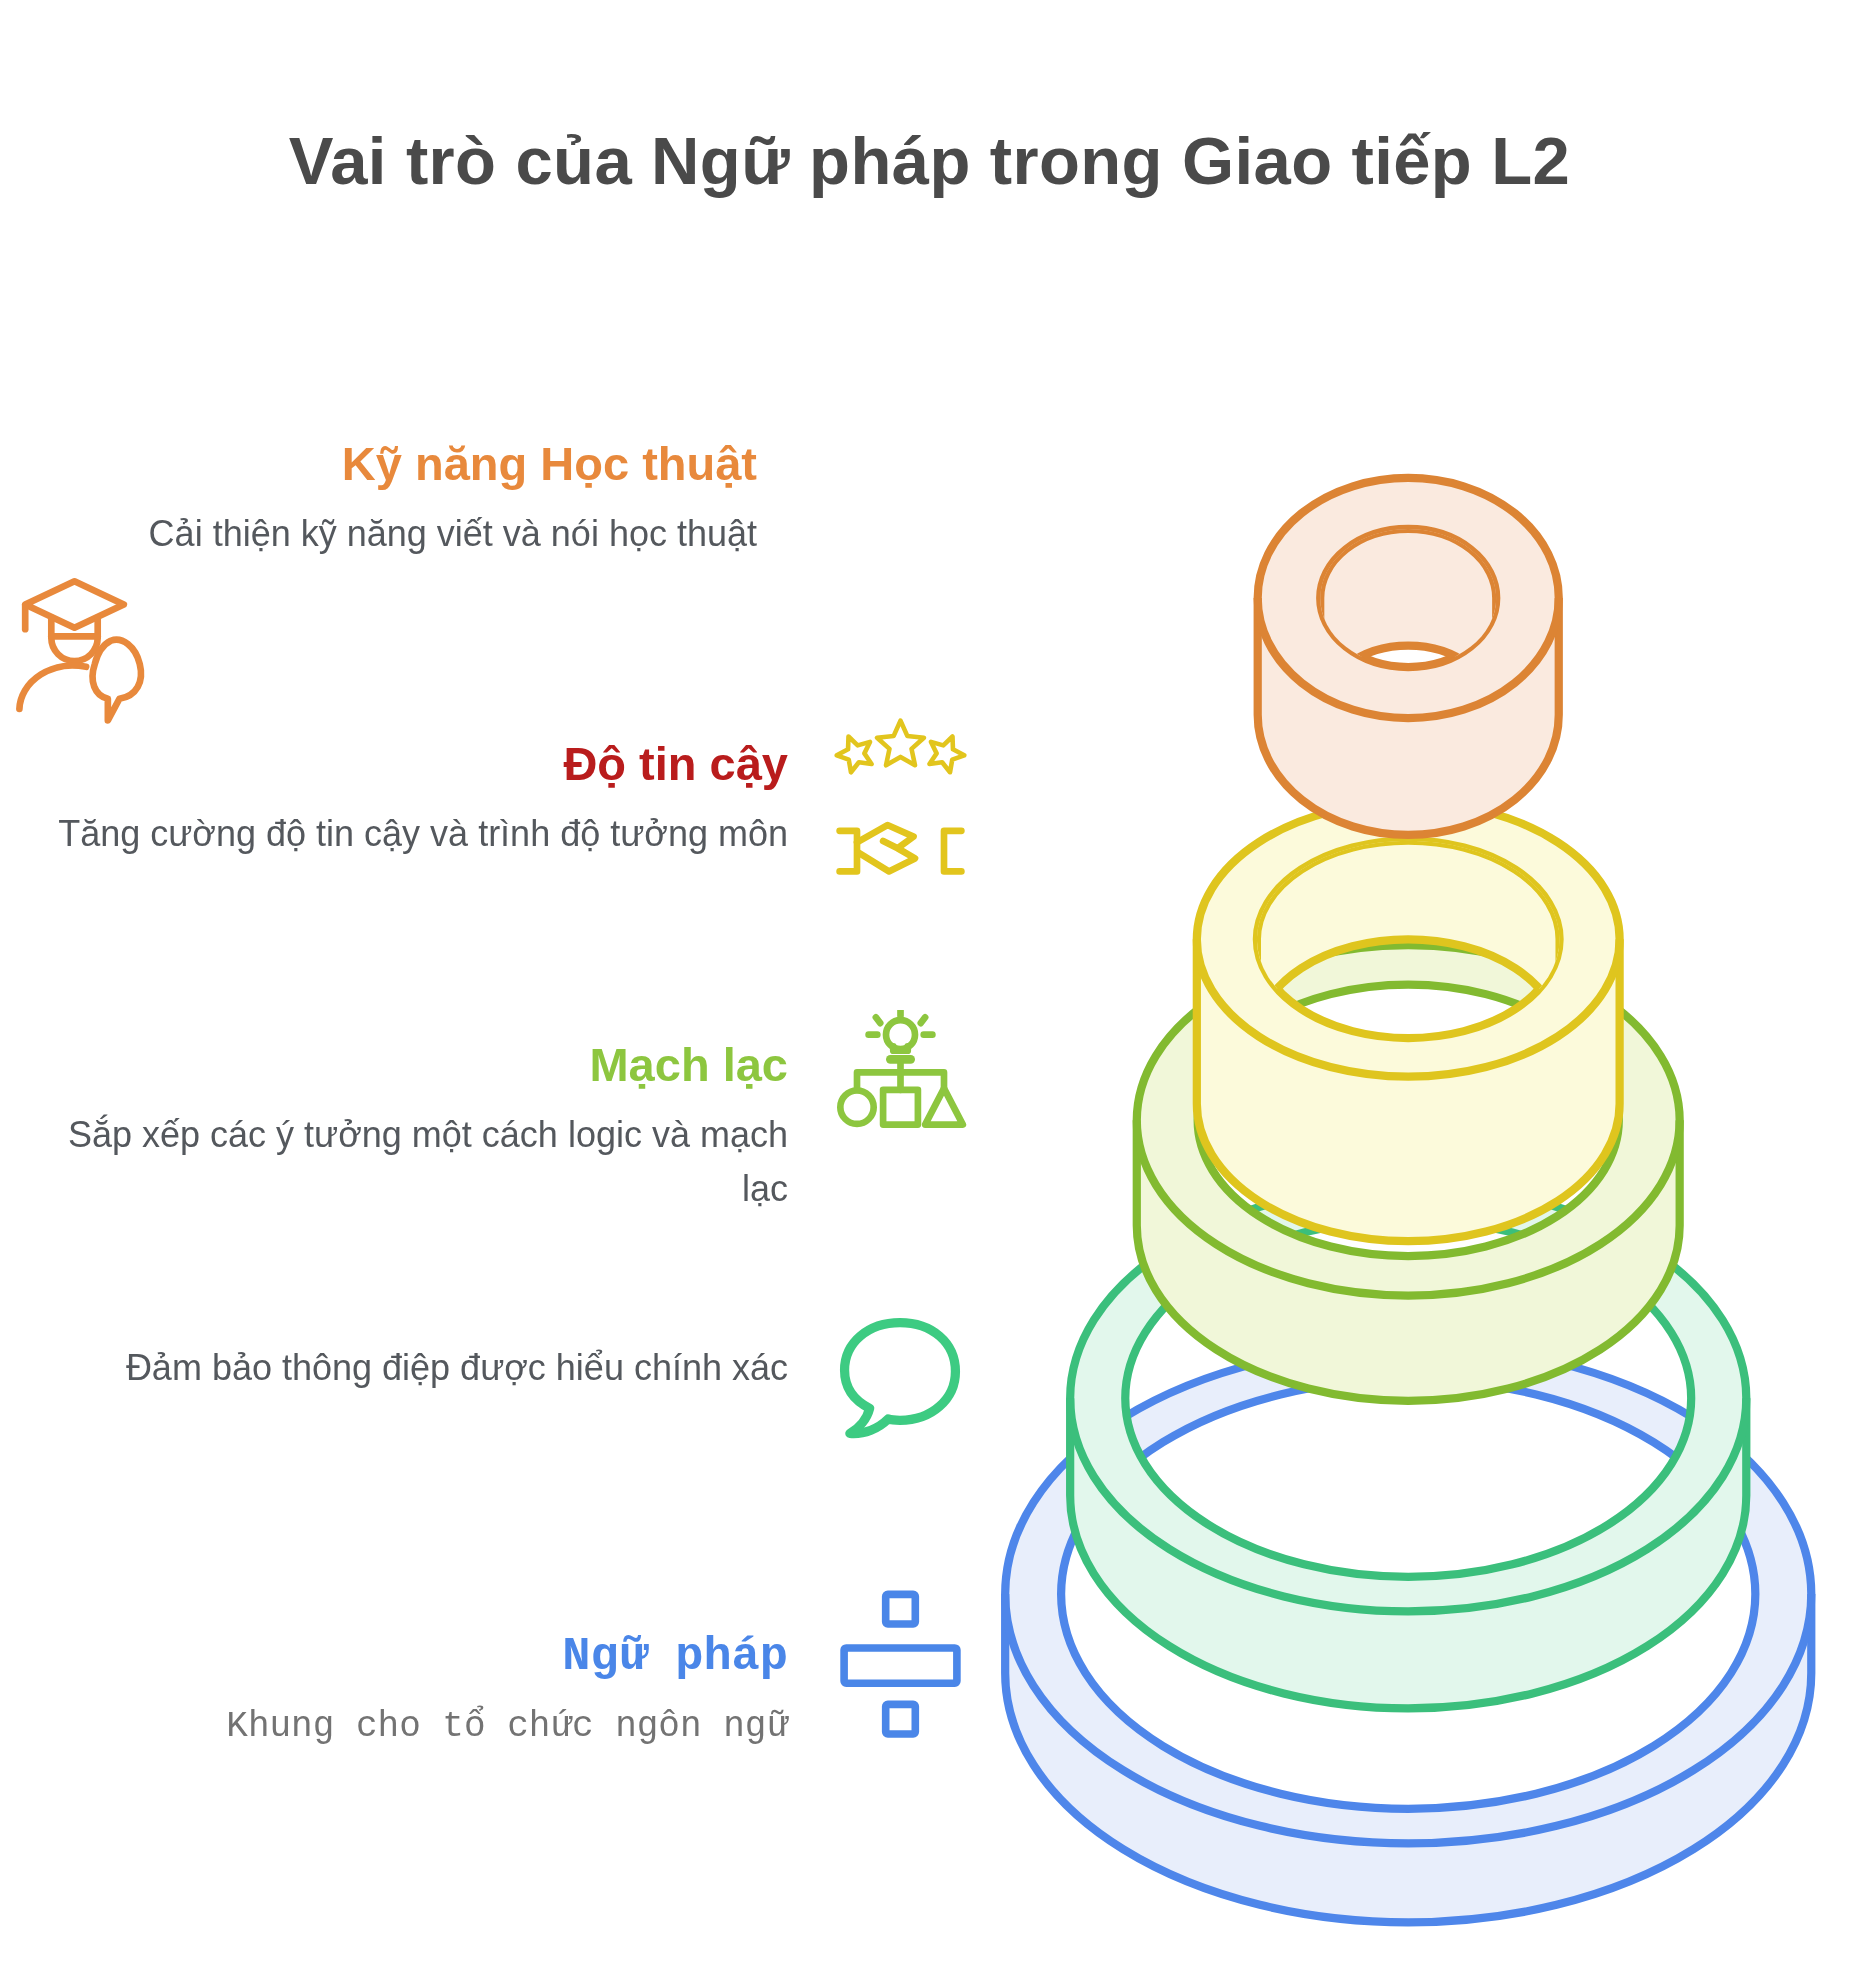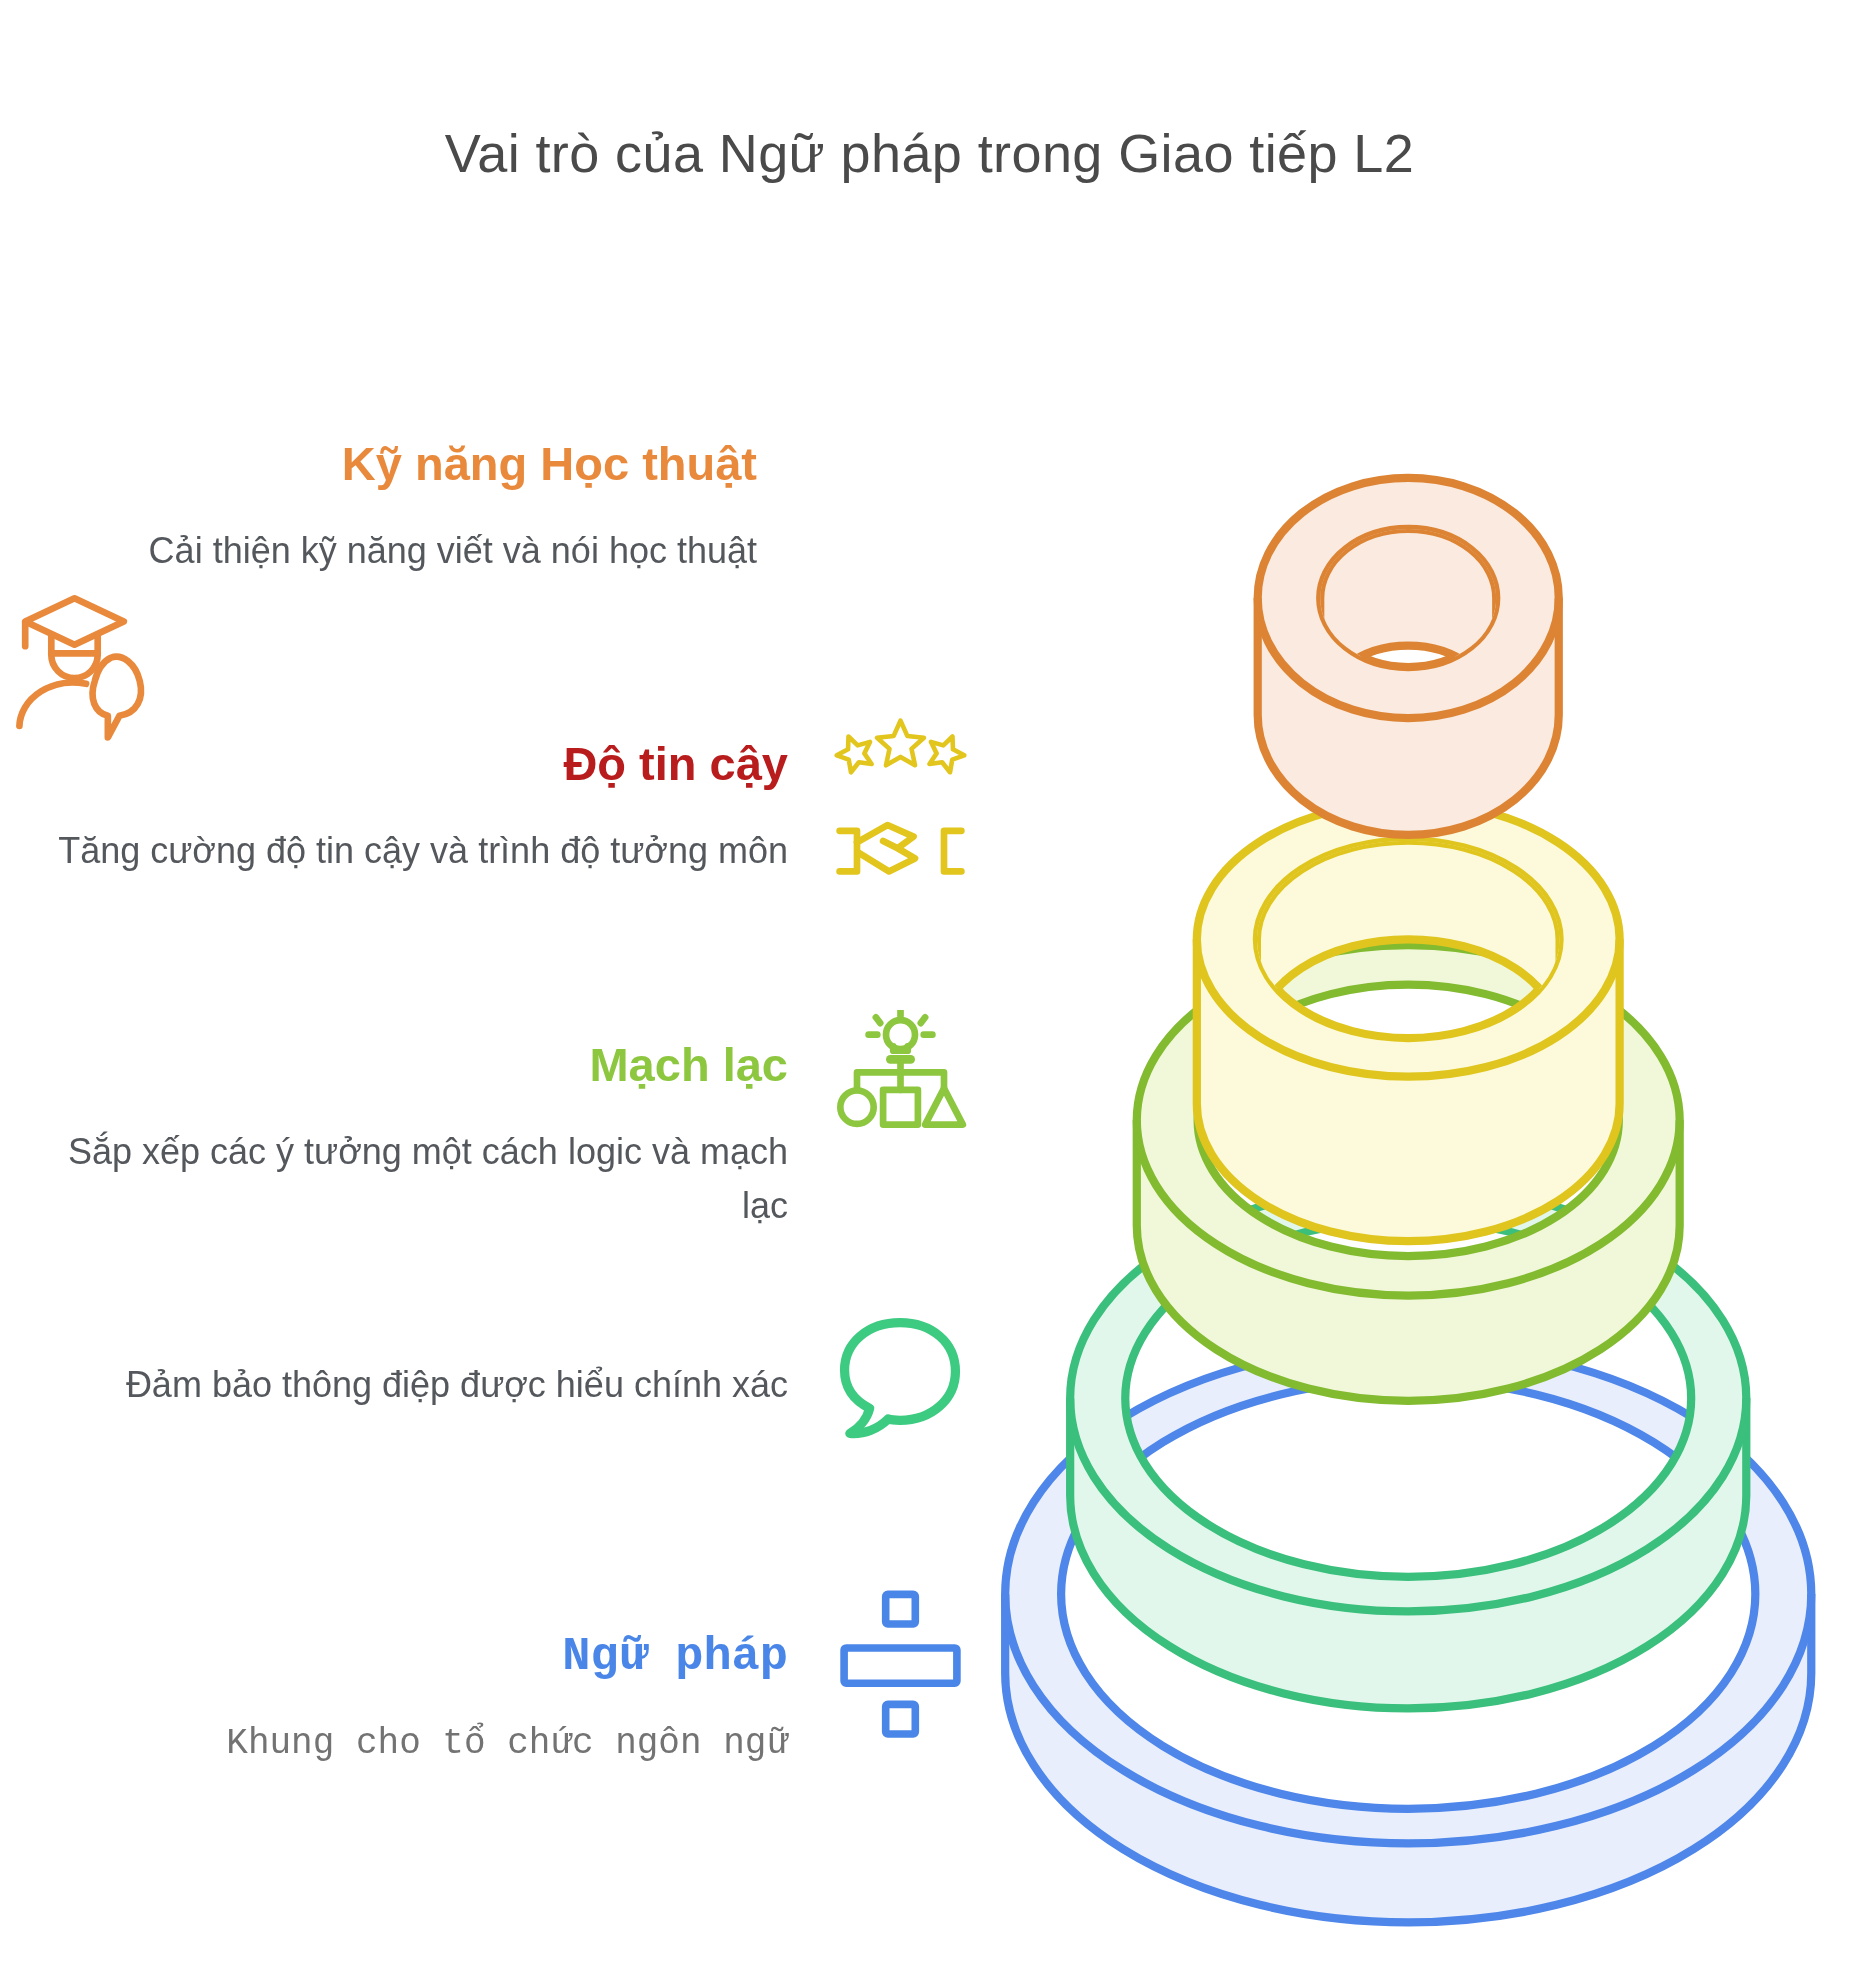--- a/index.html
+++ b/index.html
@@ -11,22 +11,22 @@
     overflow:hidden;
     font-family:"Liberation Sans","DejaVu Sans",sans-serif;
   }
   .title{
     position:absolute;
     top:122px;
     left:0;
     width:100%;
     margin:0;
     text-align:center;
-    font-size:54px;
-    font-weight:normal;
+    font-size:67px;
+    font-weight:bold;
     letter-spacing:0.4px;
   }
   .row{
     position:absolute;
     left:0;
     width:974px;
     display:flex;
     justify-content:flex-end;
     align-items:flex-start;
     gap:38px;
@@ -36,21 +36,21 @@
     text-align:right;
   }
   .row .label{
     font-size:47px;
     font-weight:bold;
     line-height:59px;
   }
   .row .desc{
     font-size:36px;
     line-height:54px;
-    margin-top:31px;
+    margin-top:14px;
   }
   .iconbox{
     flex:none;
     width:148px;
     height:181px;
     margin-top:-25px;
     display:flex;
     align-items:flex-start;
     justify-content:center;
   }

